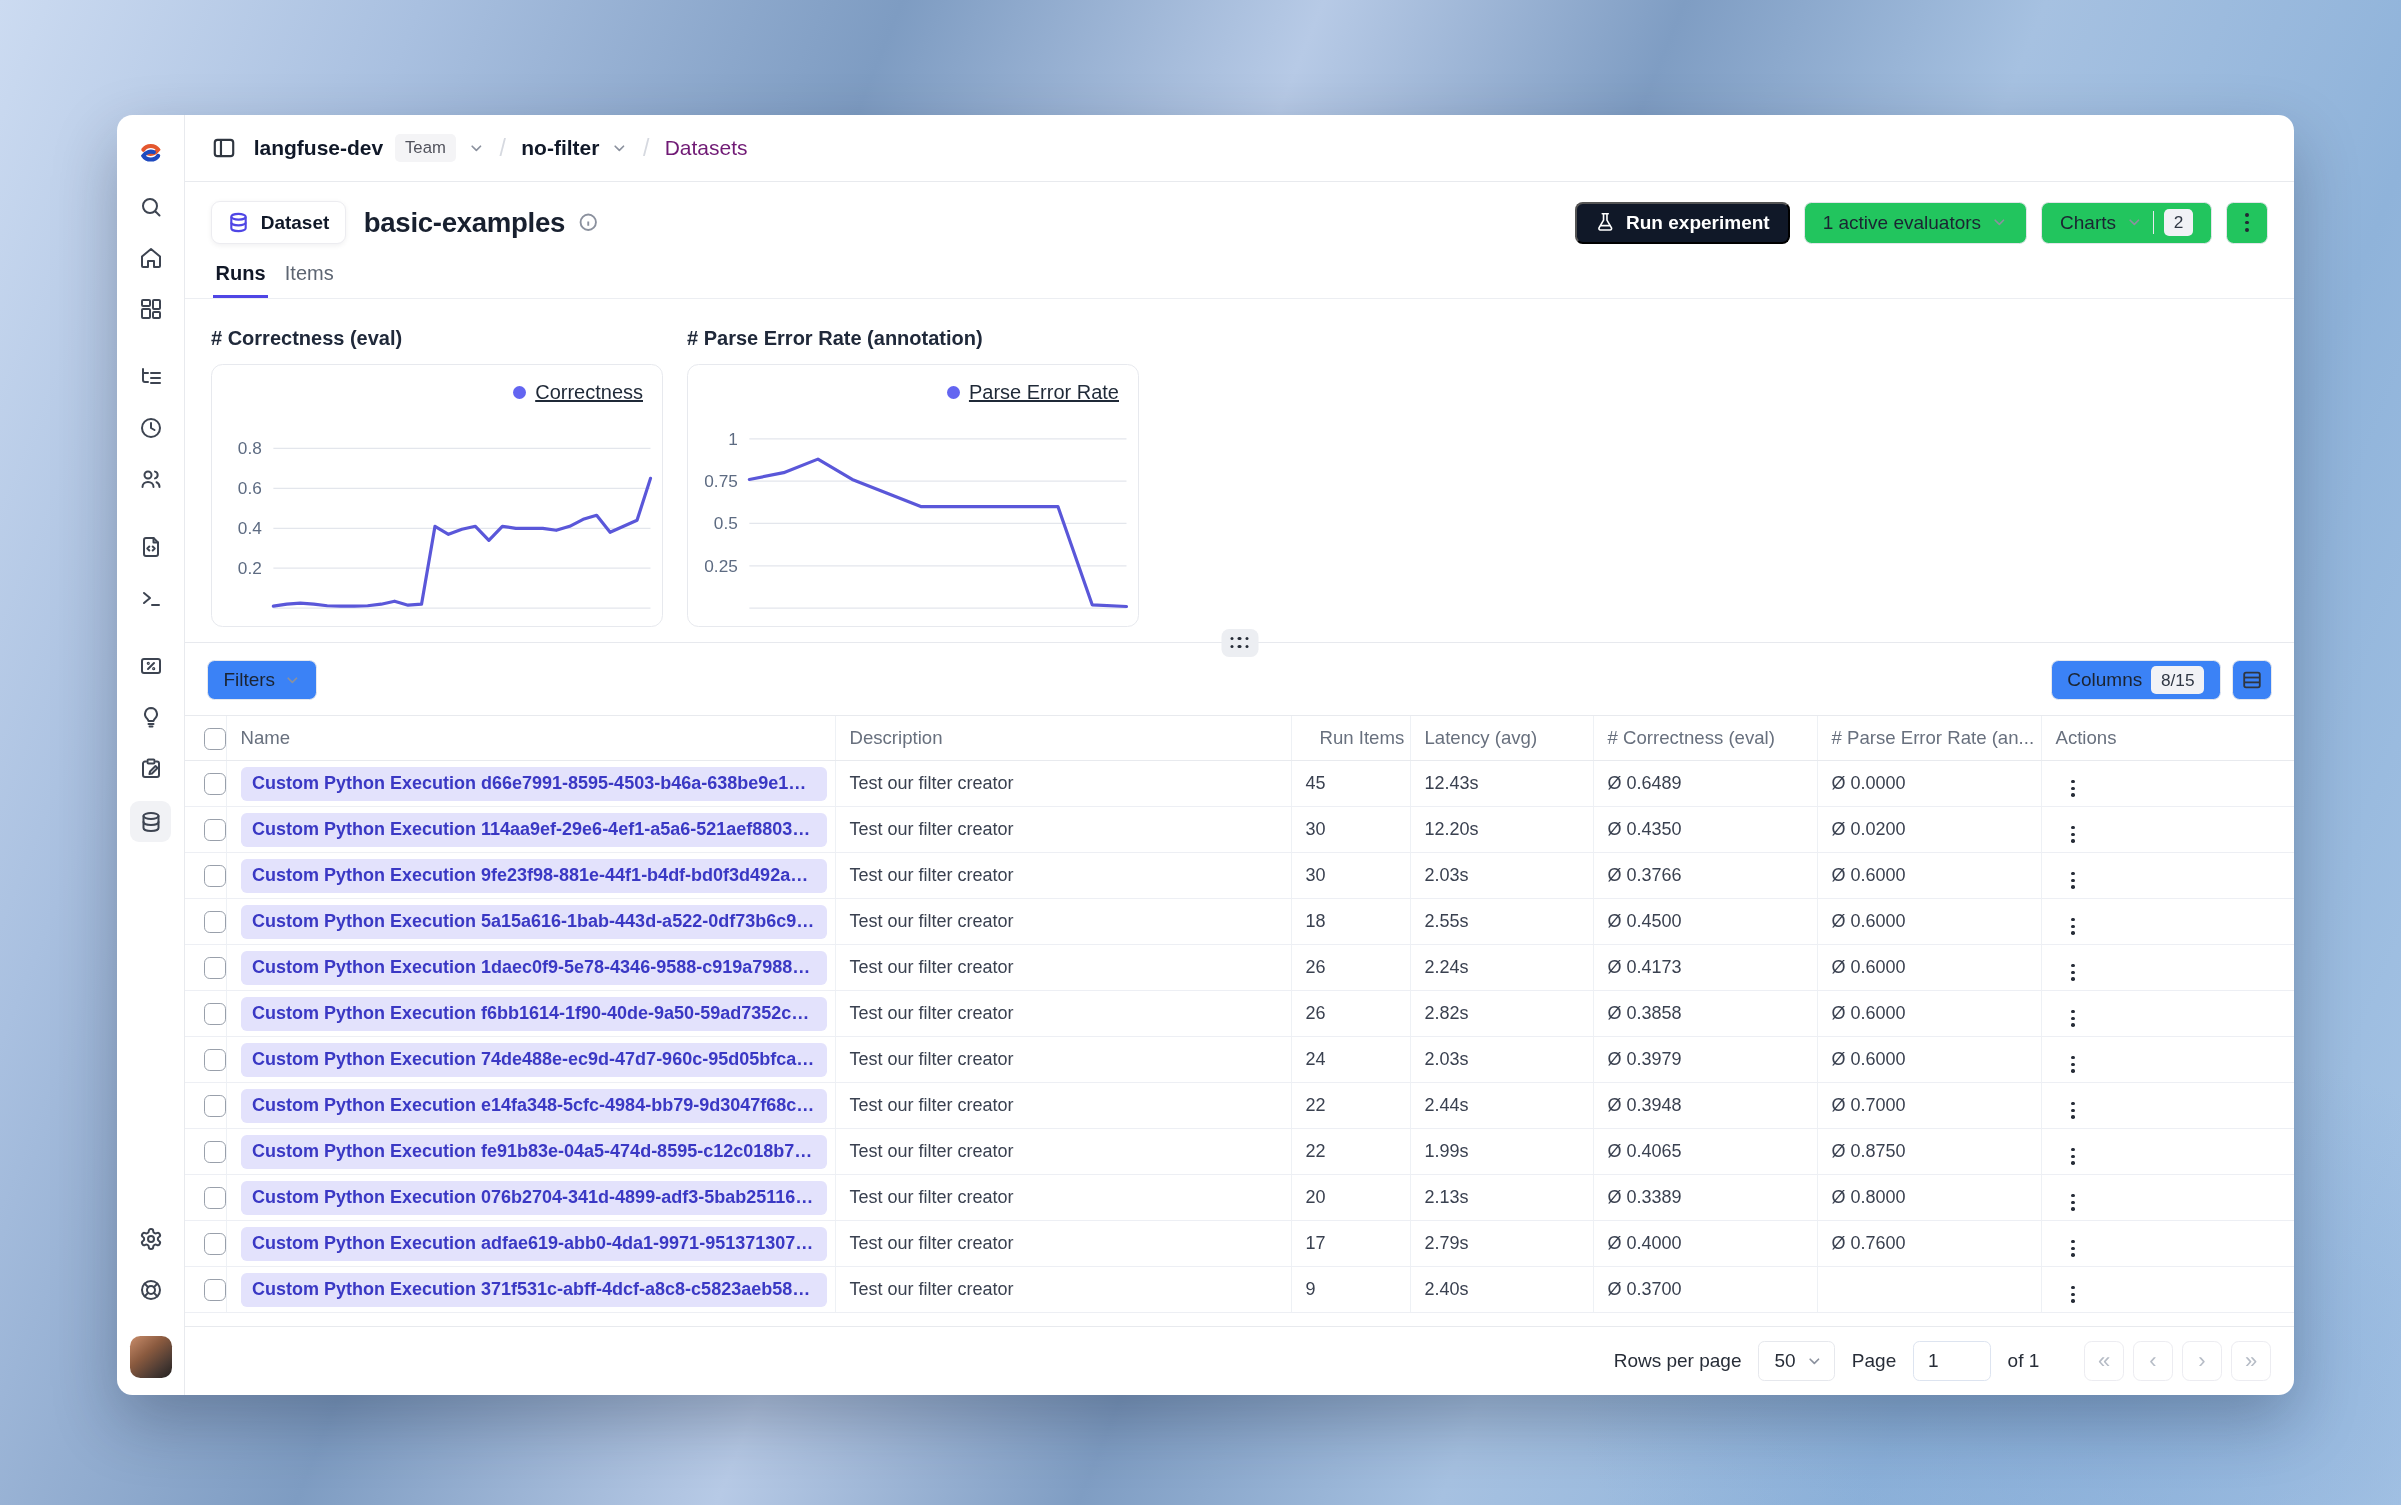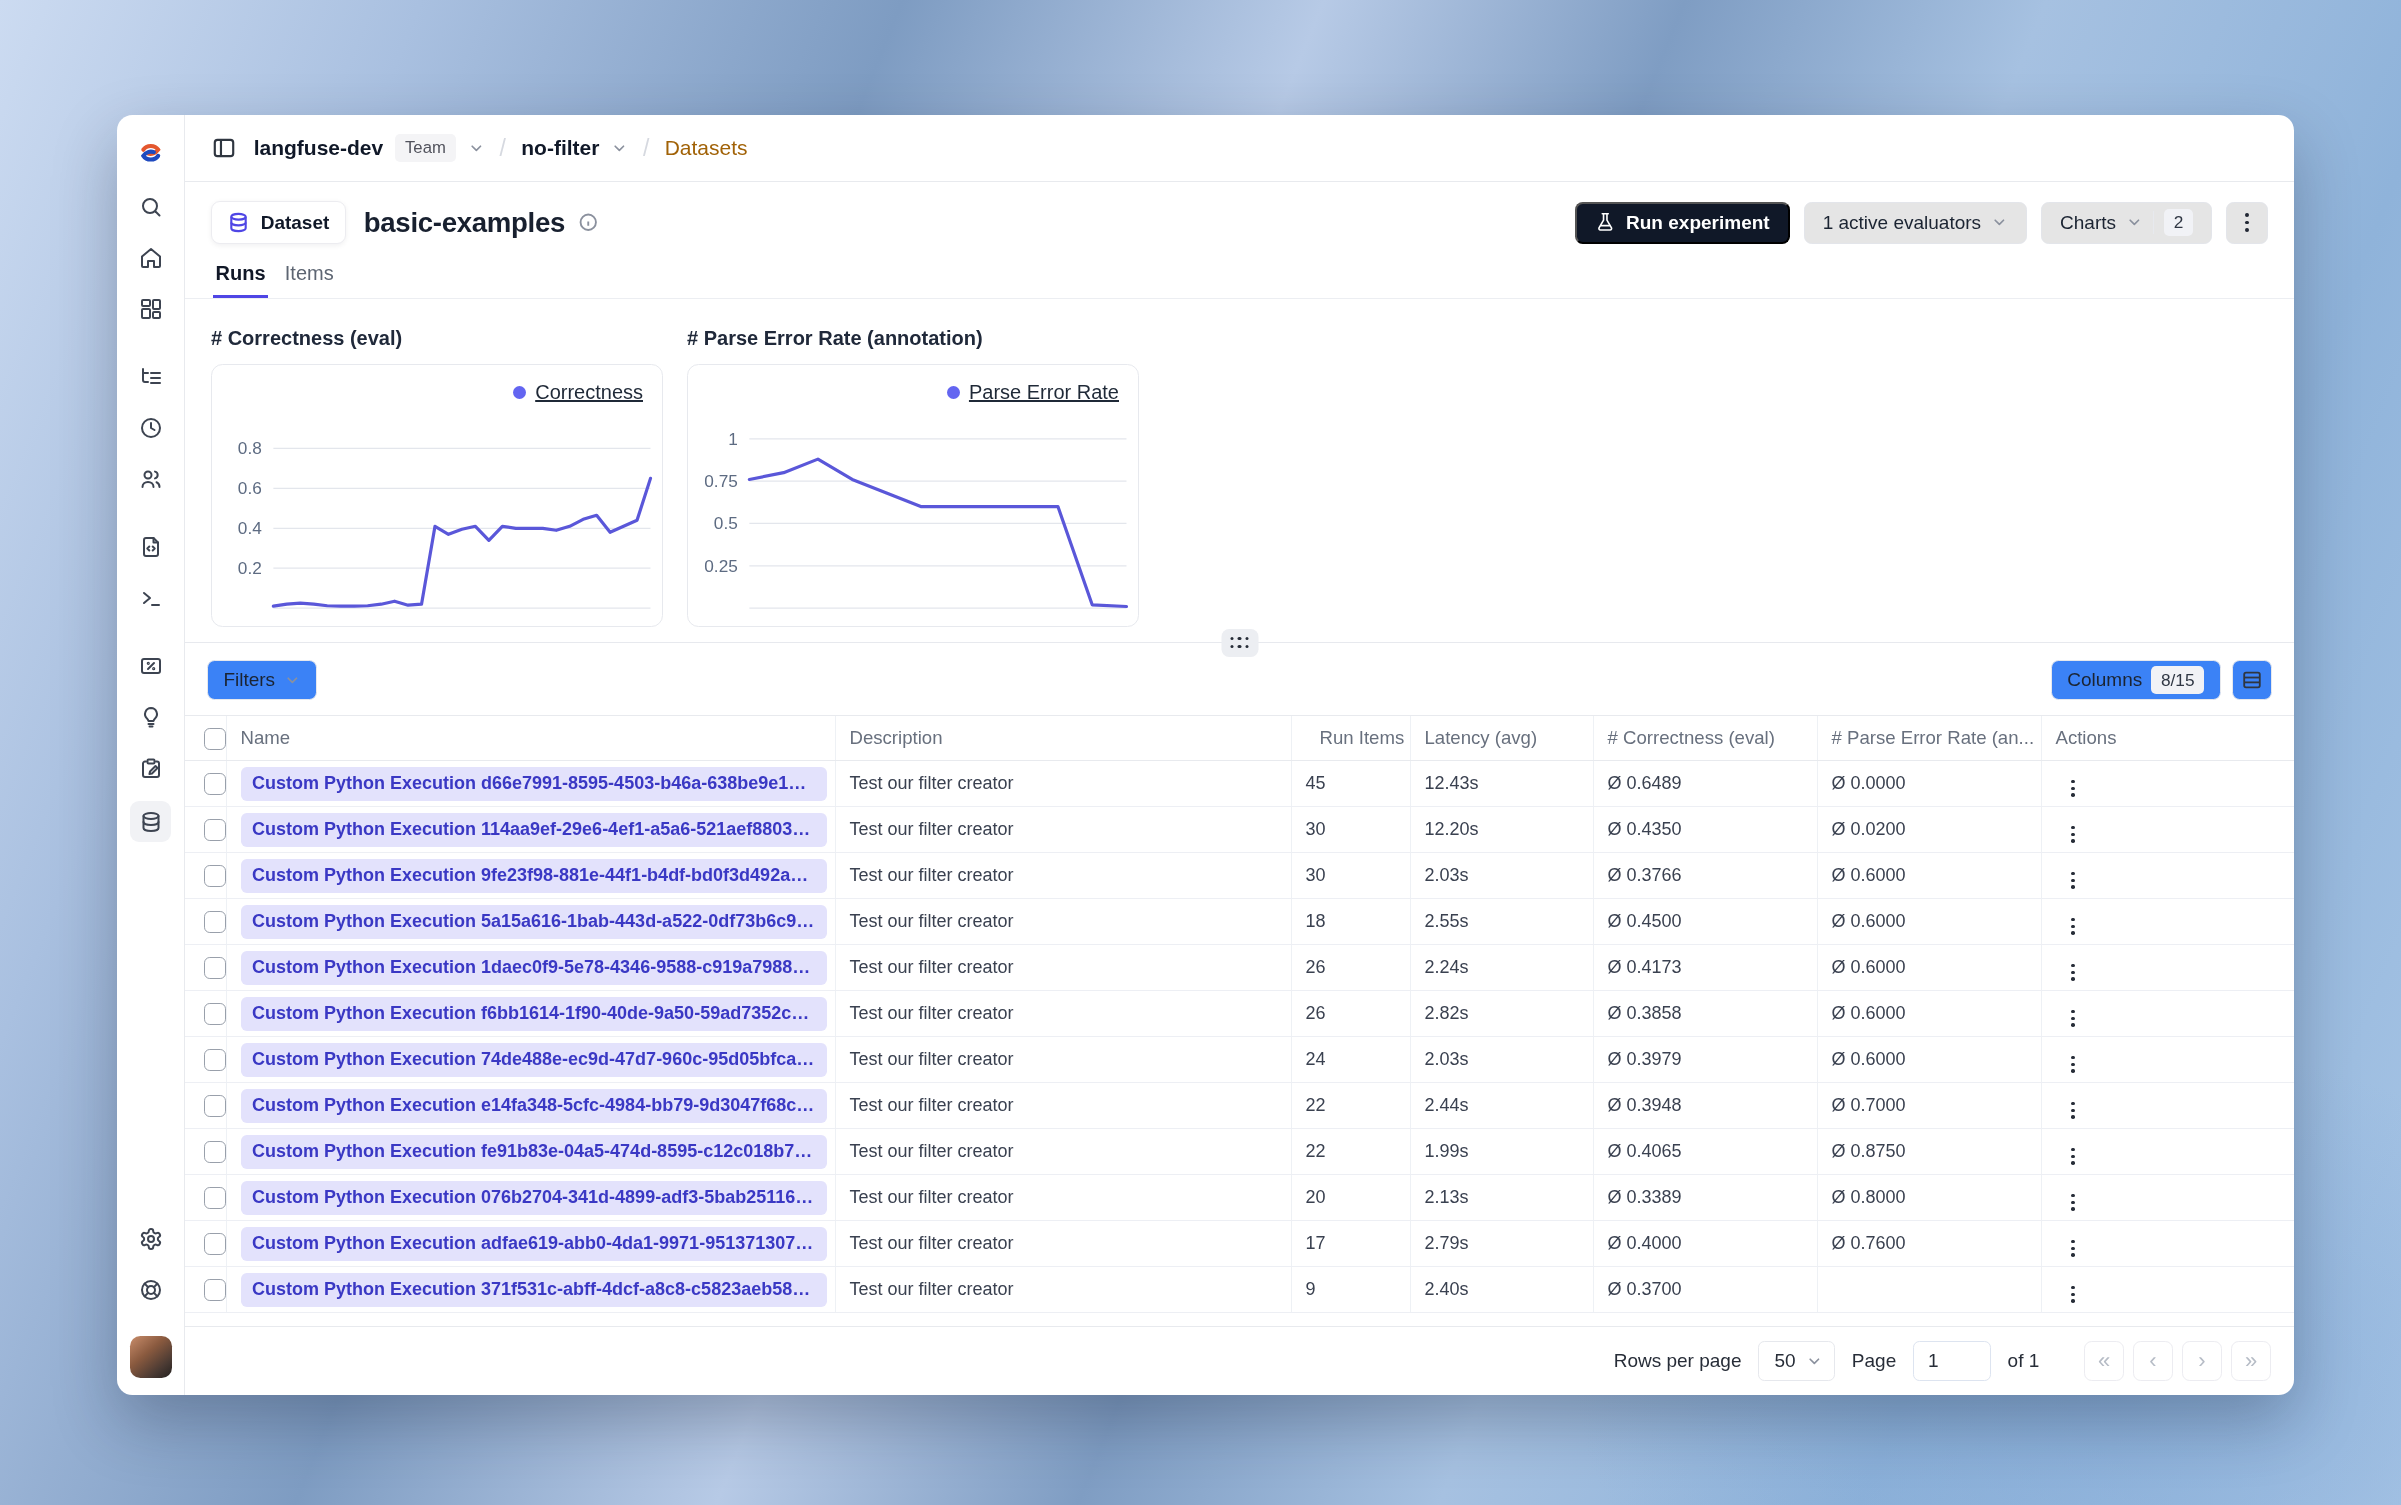--- a/index.html
+++ b/index.html
@@ -29,40 +29,40 @@
 
   
   .main { flex:1; display:flex; flex-direction:column; min-width:0; }
   .topbar { height:67px; flex:0 0 67px; border-bottom:0.6px solid #e8eaee;
     display:flex; align-items:center; padding:0 26px; gap:16.7px; }
   .topbar svg.panel { width:26px; height:26px; stroke:#2f3640; stroke-width:2; fill:none; }
   .crumb { display:flex; align-items:center; gap:11.5px; font-size:21px; }
   .crumb .org, .crumb .proj { font-weight:600; color:#101828; }
   .badge-team { background:#f4f4f6; border-radius:5.1px; padding:3.8px 10.3px; font-size:16.7px; color:#51525c; }
   .crumb .sep { color:#d6d9e0; font-size:23px; padding:0 3.8px; }
-  .crumb .section { color:#a16207; }
+  .crumb .section { color:#701a75; }
   .chev { width:16.7px; height:16.7px; stroke:#8b919e; stroke-width:2.4; fill:none; stroke-linecap:round; stroke-linejoin:round; }
 
   .content { flex:1; display:flex; flex-direction:column; min-height:0; }
 
   
   .header-row { display:flex; align-items:center; padding:19px 26px 0 26px; }
   .ds-badge { display:inline-flex; align-items:center; gap:10.3px; background:#fff;
     border:0.6px solid #ececf0; box-shadow:0 1.3px 5.1px rgba(16,24,40,.06);
     border-radius:9px; padding:9px 15.4px; }
   .ds-badge svg { width:23px; height:23px; stroke:#4f46e5; stroke-width:2.2; fill:none; }
   .ds-badge .lbl { font-size:19px; font-weight:700; color:#101828; }
   .page-title { font-size:27.6px; font-weight:700; color:#18202f; margin-left:18px; letter-spacing:-0.3px; }
   .info-ic { width:20.5px; height:20.5px; margin-left:13px; stroke:#8b919e; stroke-width:2.2; fill:none; }
   .header-actions { margin-left:auto; display:flex; align-items:center; gap:14px; }
   .btn { height:42px; border-radius:7.7px; display:inline-flex; align-items:center; gap:10.3px;
     font-size:19px; padding:0 18px; cursor:pointer; }
   .btn-dark { background:#101828; color:#fff; font-weight:600; }
   .btn-dark svg { width:20.5px; height:20.5px; stroke:#fff; stroke-width:1.9; fill:none; stroke-linecap:round; stroke-linejoin:round; }
-  .btn-outline { background:#e5e5e5; border:0.6px solid #e3e5ea; color:#1b2432; font-weight:500; }
+  .btn-outline { background:#22c55e; border:0.6px solid #e3e5ea; color:#1b2432; font-weight:500; }
   .vdiv { width:0.6px; height:23px; background:#e7e9ee; }
   .count-badge { background:#f1f2f6; border-radius:5.1px; padding:3.2px 9.6px; font-size:17.3px; color:#303744; }
   .btn-icon { width:42px; justify-content:center; padding:0; }
   .kebab-dots { display:flex; flex-direction:column; gap:3.8px; }
   .kebab-dots i { width:3.8px; height:3.8px; border-radius:50%; background:#222834; }
 
   
   .tabs { display:flex; gap:14px; padding:0 28px; margin-top:18px; border-bottom:0.6px solid #eceef2; }
   .tab { font-size:20px; padding:0 2.6px 10.3px; }
   .tab.active { color:#111827; font-weight:600; border-bottom:3.8px solid #4f46e5; margin-bottom:-0.6px; }

